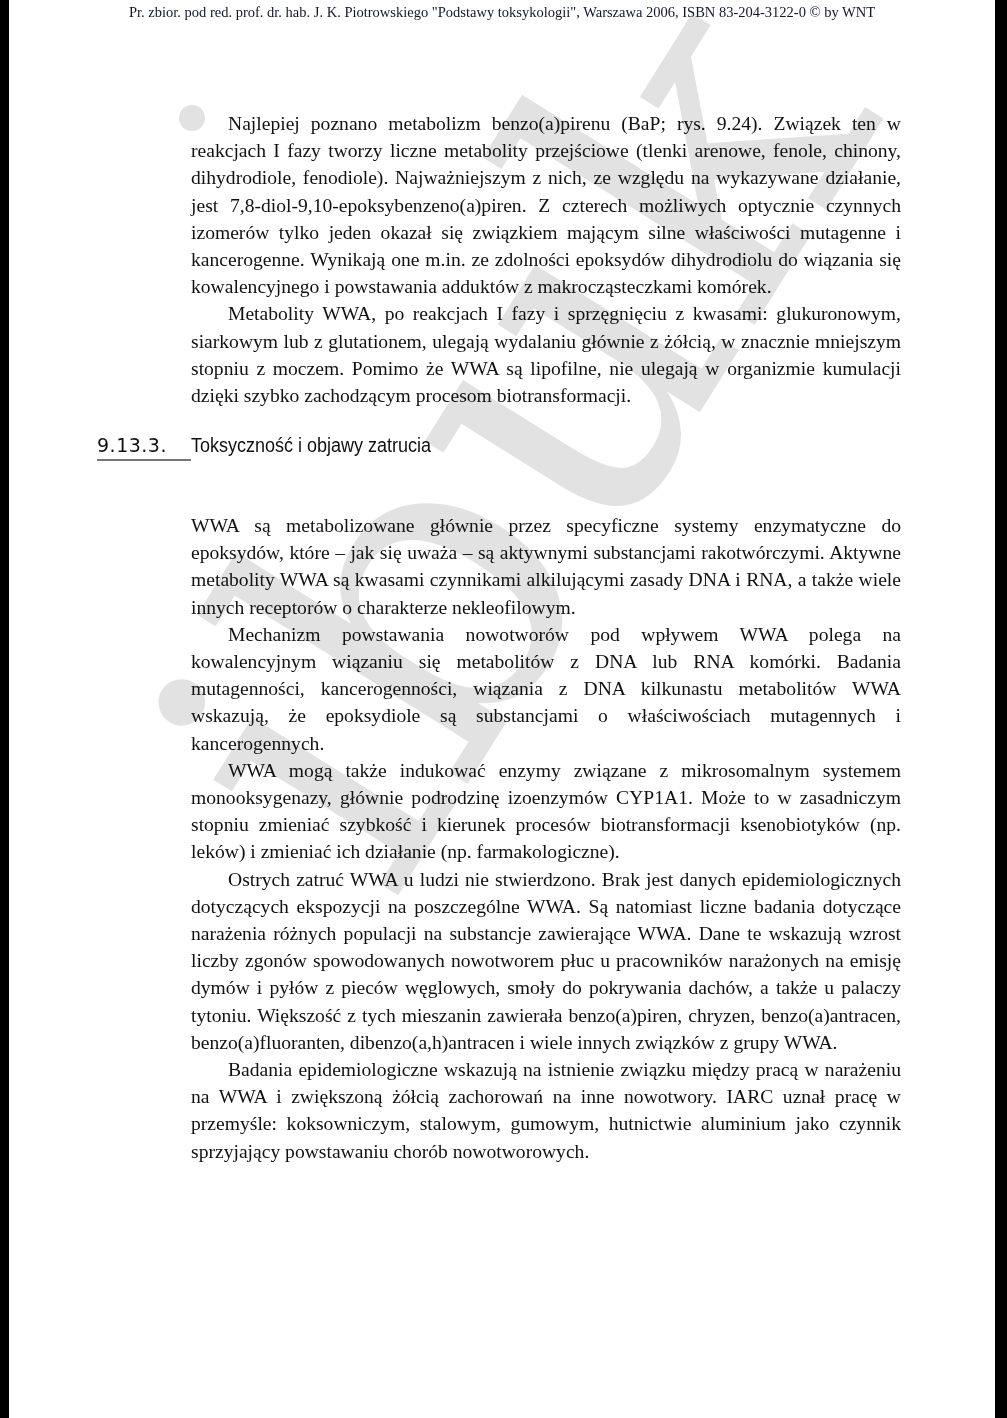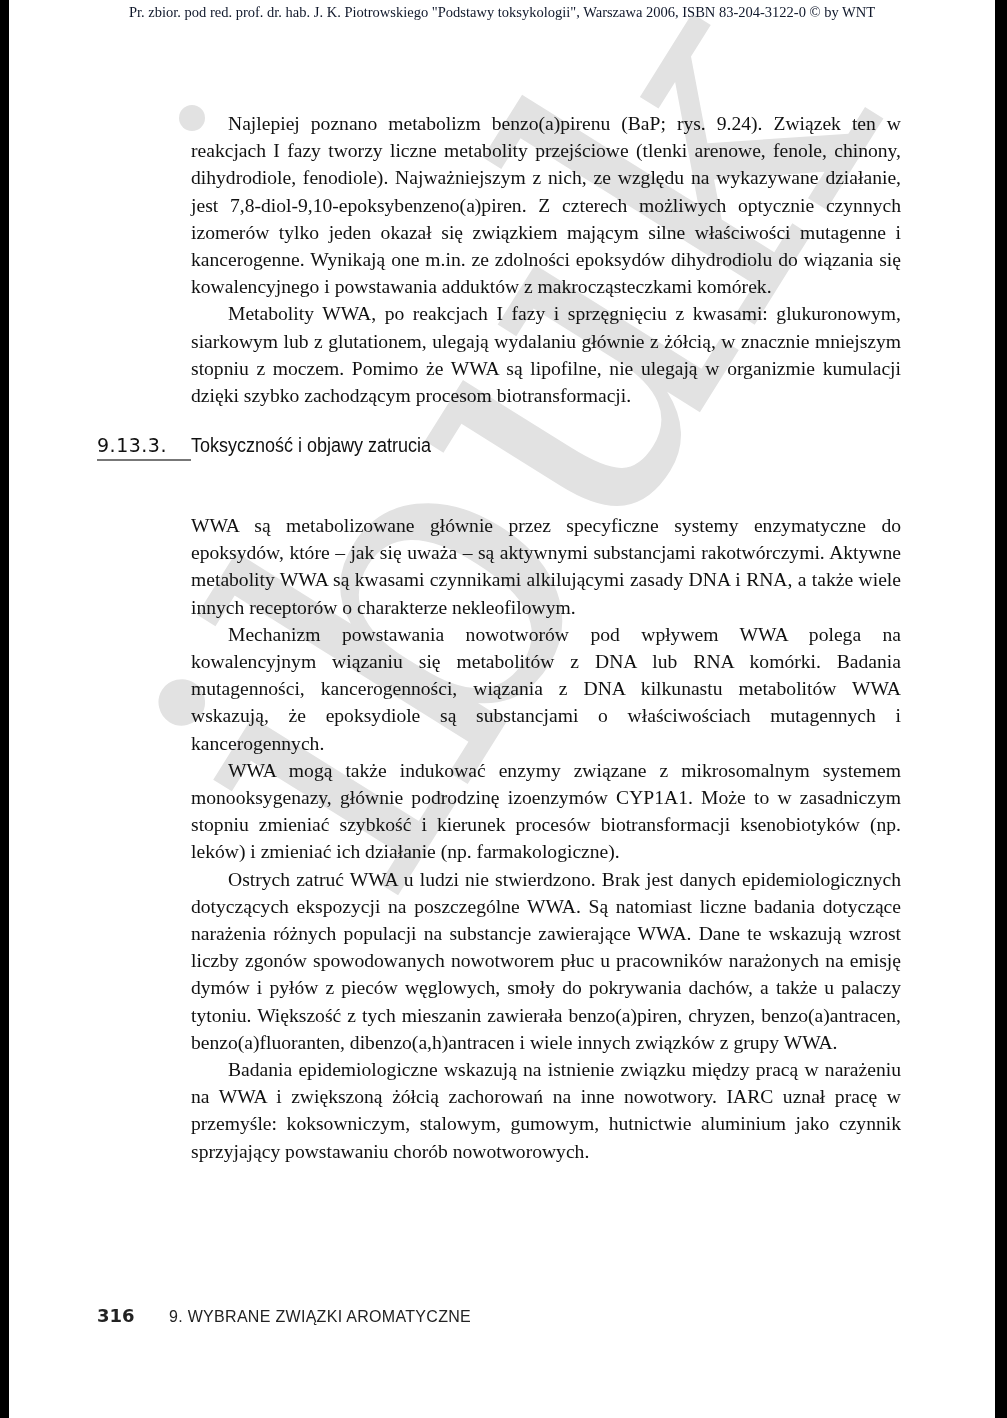--- a/index.html
+++ b/index.html
@@ -70,17 +70,13 @@
   </div>
 
   <div class="body-text" id="block2">
     <p class="noindent">WWA są metabolizowane głównie przez specyficzne systemy enzymatyczne do epoksydów, które – jak się uważa – są aktywnymi substancjami rakotwór­czymi. Aktywne metabolity WWA są kwasami czynnikami alkilującymi zasady DNA i RNA, a także wiele innych receptorów o charakterze nekleofilowym.</p>
     <p>Mechanizm powstawania nowotworów pod wpływem WWA polega na kowalencyjnym wiązaniu się metabolitów z DNA lub RNA komórki. Badania mutagenności, kancerogenności, wiązania z DNA kilkunastu metabolitów WWA wskazują, że epoksydiole są substancjami o właściwościach mutagen­nych i kancerogennych.</p>
     <p>WWA mogą także indukować enzymy związane z mikrosomalnym systemem monooksygenazy, głównie podrodzinę izoenzymów CYP1A1. Może to w zasadniczym stopniu zmieniać szybkość i kierunek procesów biotransformacji ksenobiotyków (np. leków) i zmieniać ich działanie (np. farmakologiczne).</p>
     <p>Ostrych zatruć WWA u ludzi nie stwierdzono. Brak jest danych epidemio­logicznych dotyczących ekspozycji na poszczególne WWA. Są nato­miast liczne badania dotyczące narażenia różnych populacji na substancje zawierające WWA. Dane te wskazują wzrost liczby zgonów spowodowanych nowotworem płuc u pracowników narażonych na emisję dymów i pyłów z pieców węglowych, smoły do pokrywania dachów, a także u palaczy tytoniu. Większość z tych mieszanin zawierała benzo(a)piren, chryzen, benzo(a)antracen, benzo(a)fluoranten, dibenzo(a,h)antracen i wiele innych związków z grupy WWA.</p>
     <p>Badania epidemiologiczne wskazują na istnienie związku między pracą w narażeniu na WWA i zwiększoną żółcią zachorowań na inne nowotwory. IARC uznał pracę w przemyśle: koksowniczym, stalowym, gumowym, hutnictwie aluminium jako czynnik sprzyjający powstawaniu chorób nowo­tworowych.</p>
   </div>
 
-  <div class="footer">
-    <span class="page-number">316</span>
-    <span class="chapter-label">9. WYBRANE ZWIĄZKI AROMATYCZNE</span>
-  </div>
 </div>
 
 </body></html>

